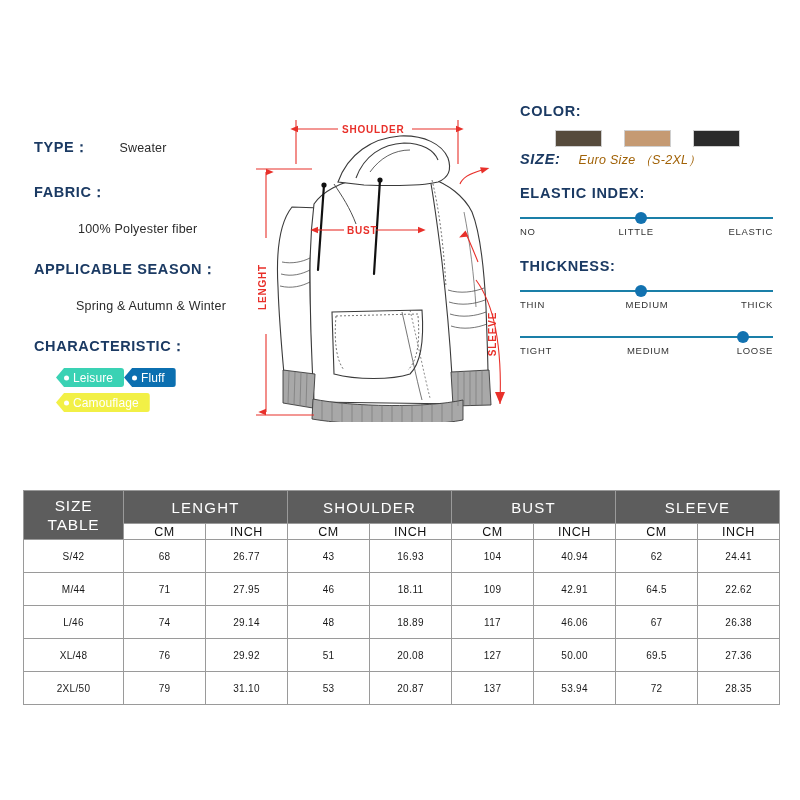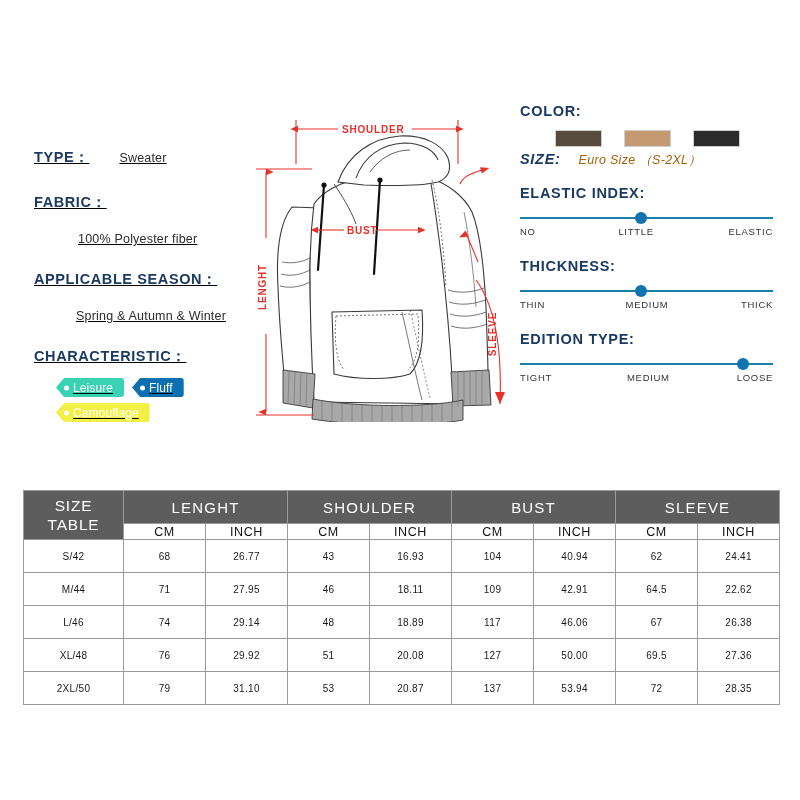--- a/index.html
+++ b/index.html
@@ -5,21 +5,21 @@
   * { box-sizing: border-box; margin: 0; padding: 0; }
   body {
     width: 800px; height: 800px;
     background: #ffffff;
     font-family: "Liberation Sans", sans-serif;
     position: relative;
     overflow: hidden;
   }
 
   
-  #spec-left { position: absolute; left: 34px; top: 148px; width: 240px; text-decoration: underline; }
+  #spec-left { position: absolute; left: 34px; top: 138px; width: 240px; }
   .spec-head {
     color: #1b3a63;
     font-weight: bold;
     font-size: 14.5px;
     letter-spacing: 0.6px;
     white-space: nowrap;
   }
   .spec-val {
     color: #2b2b2b;
     font-size: 12.5px;
@@ -28,21 +28,21 @@
   }
   .row-type { display: flex; align-items: baseline; gap: 30px; }
   .mt-fabric { margin-top: 26px; }
   .mt-fabricval { margin-top: 20px; margin-left: 44px; }
   .mt-season { margin-top: 24px; }
   .mt-seasonval { margin-top: 20px; margin-left: 42px; }
   .mt-char { margin-top: 24px; }
 
   
   #tags { margin-top: 12px; margin-left: 22px; }
-  .tag-row { display: flex; gap: 8px; margin-bottom: 6px; }
+  .tag-row { display: flex; gap: 0; margin-bottom: 6px; }
   .tag {
     position: relative;
     display: inline-flex;
     align-items: center;
     height: 19px;
     padding: 0 11px 0 17px;
     color: #ffffff;
     font-size: 12px;
     letter-spacing: 0.1px;
     border-radius: 3px;
@@ -332,21 +332,20 @@
       <div class="knob" style="left: 48%;"></div>
       <div class="slider-labels">
         <span>THIN</span>
         <span>MEDIUM</span>
         <span>THICK</span>
       </div>
     </div>
   </div>
 
   <div class="slider-block">
-    <span class="r-head">EDITION TYPE:</span>
     <div class="slider">
       <div class="track"></div>
       <div class="knob" style="left: 88%;"></div>
       <div class="slider-labels">
         <span>TIGHT</span>
         <span>MEDIUM</span>
         <span>LOOSE</span>
       </div>
     </div>
   </div>

